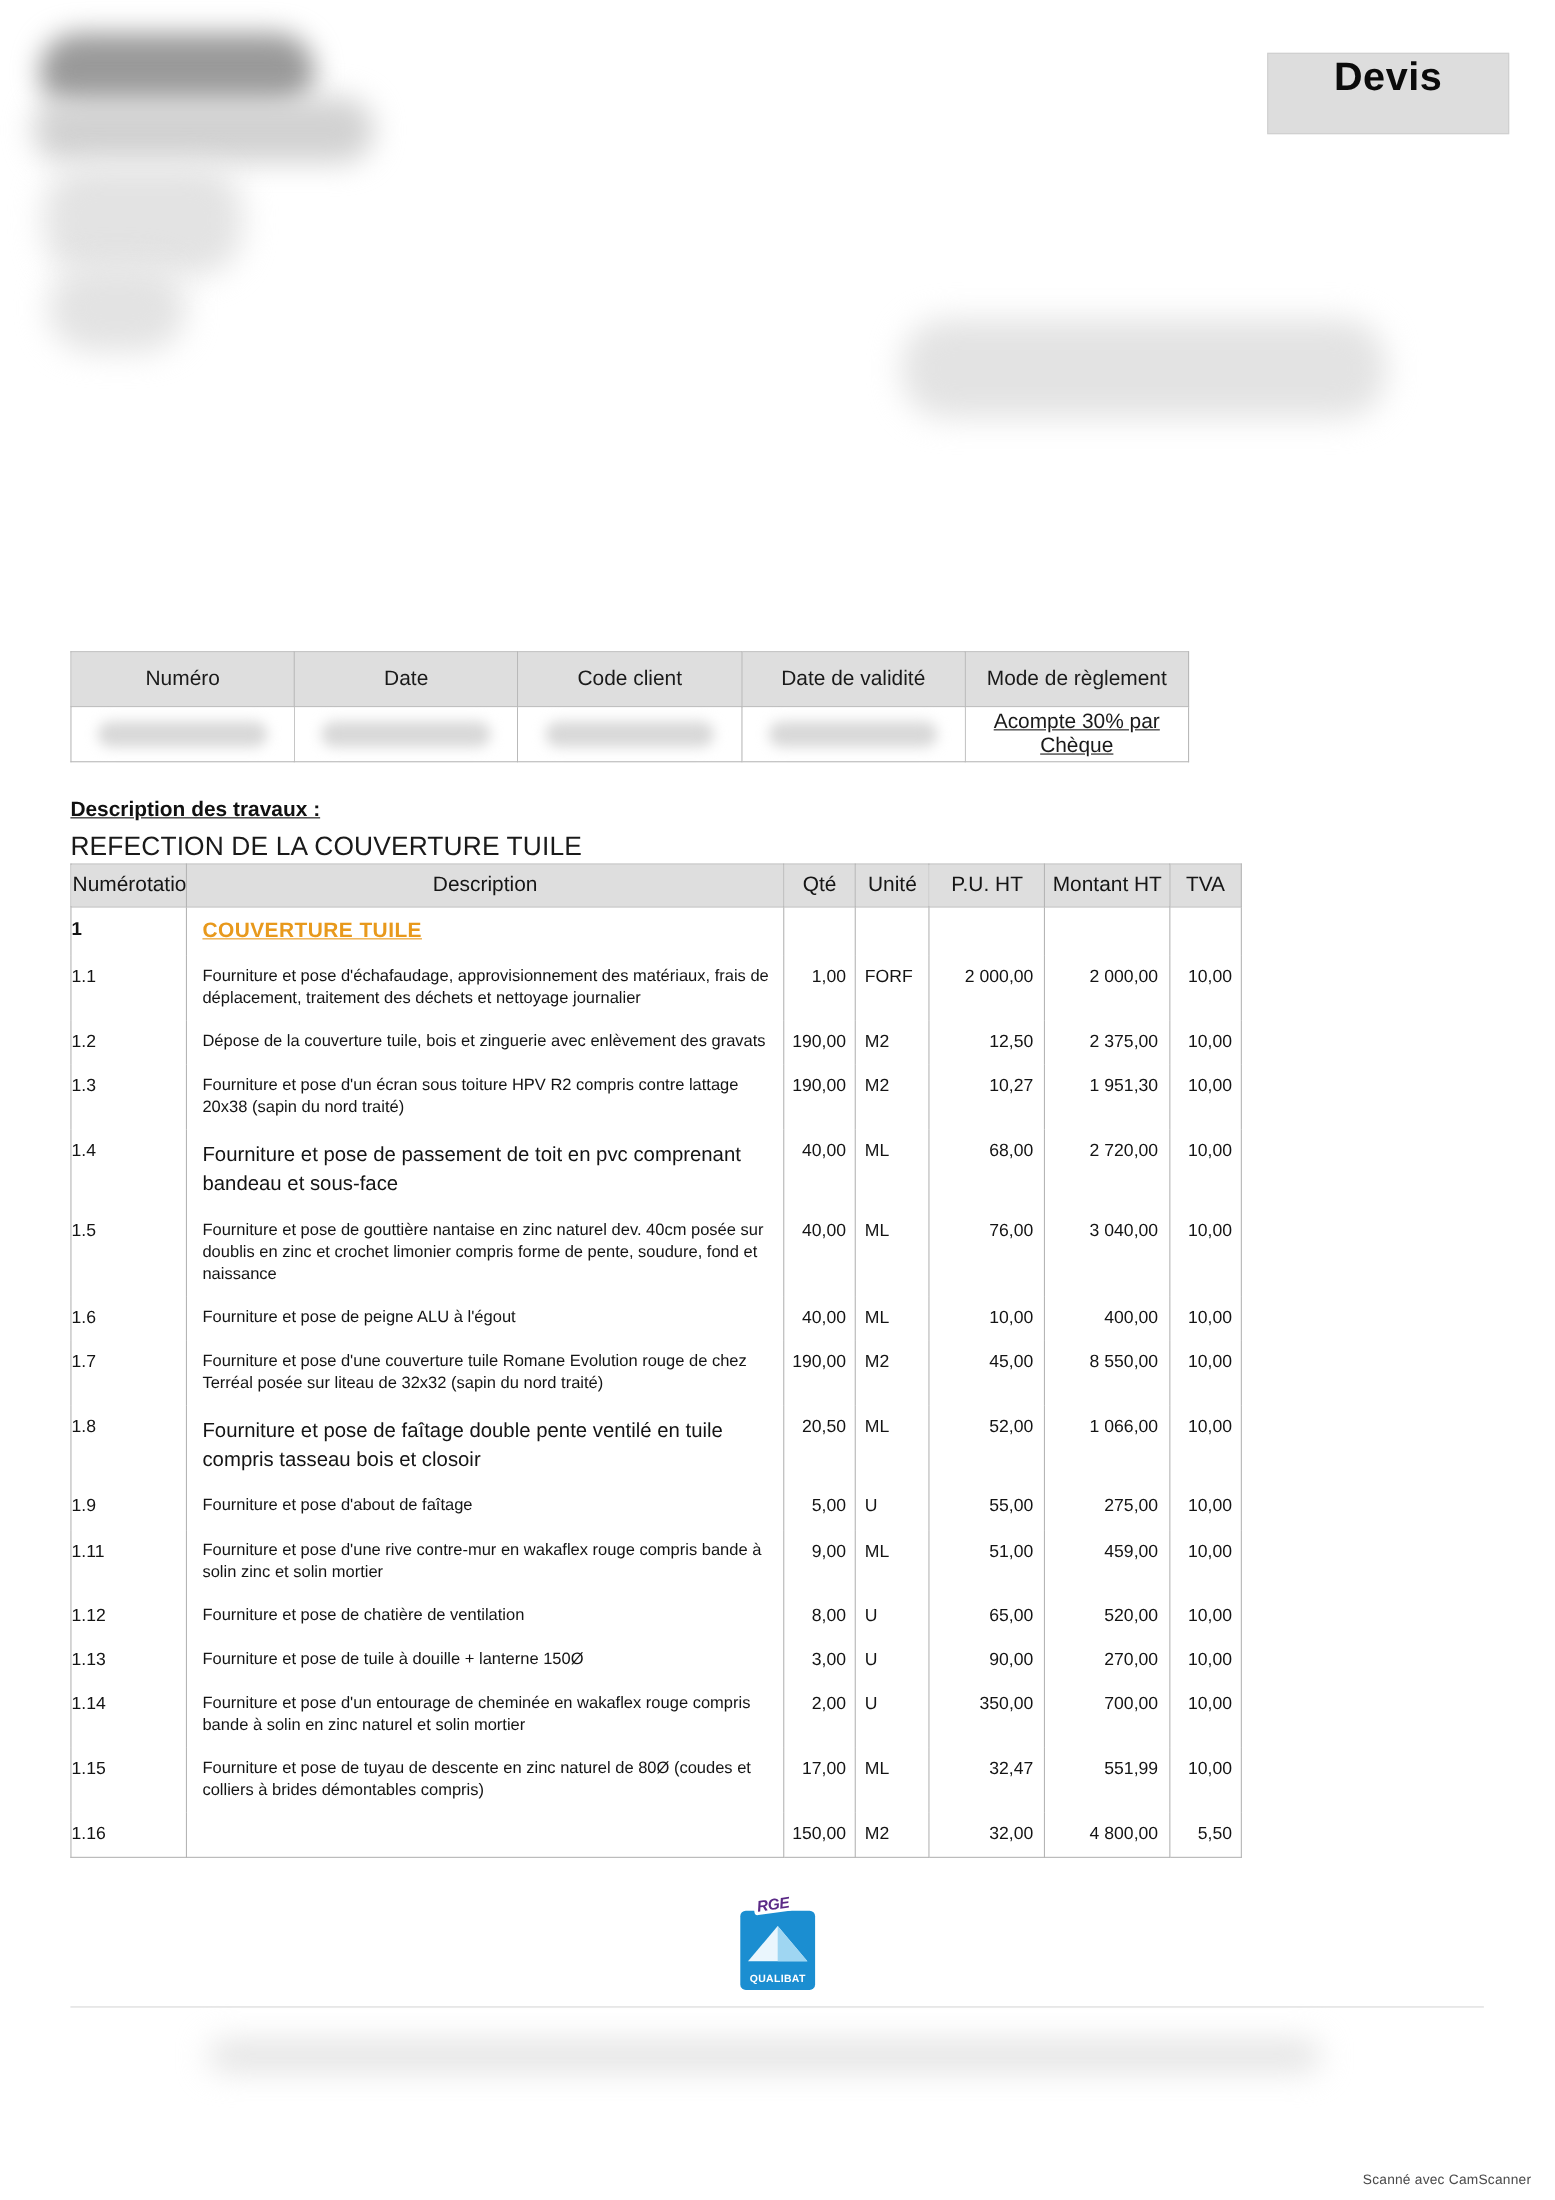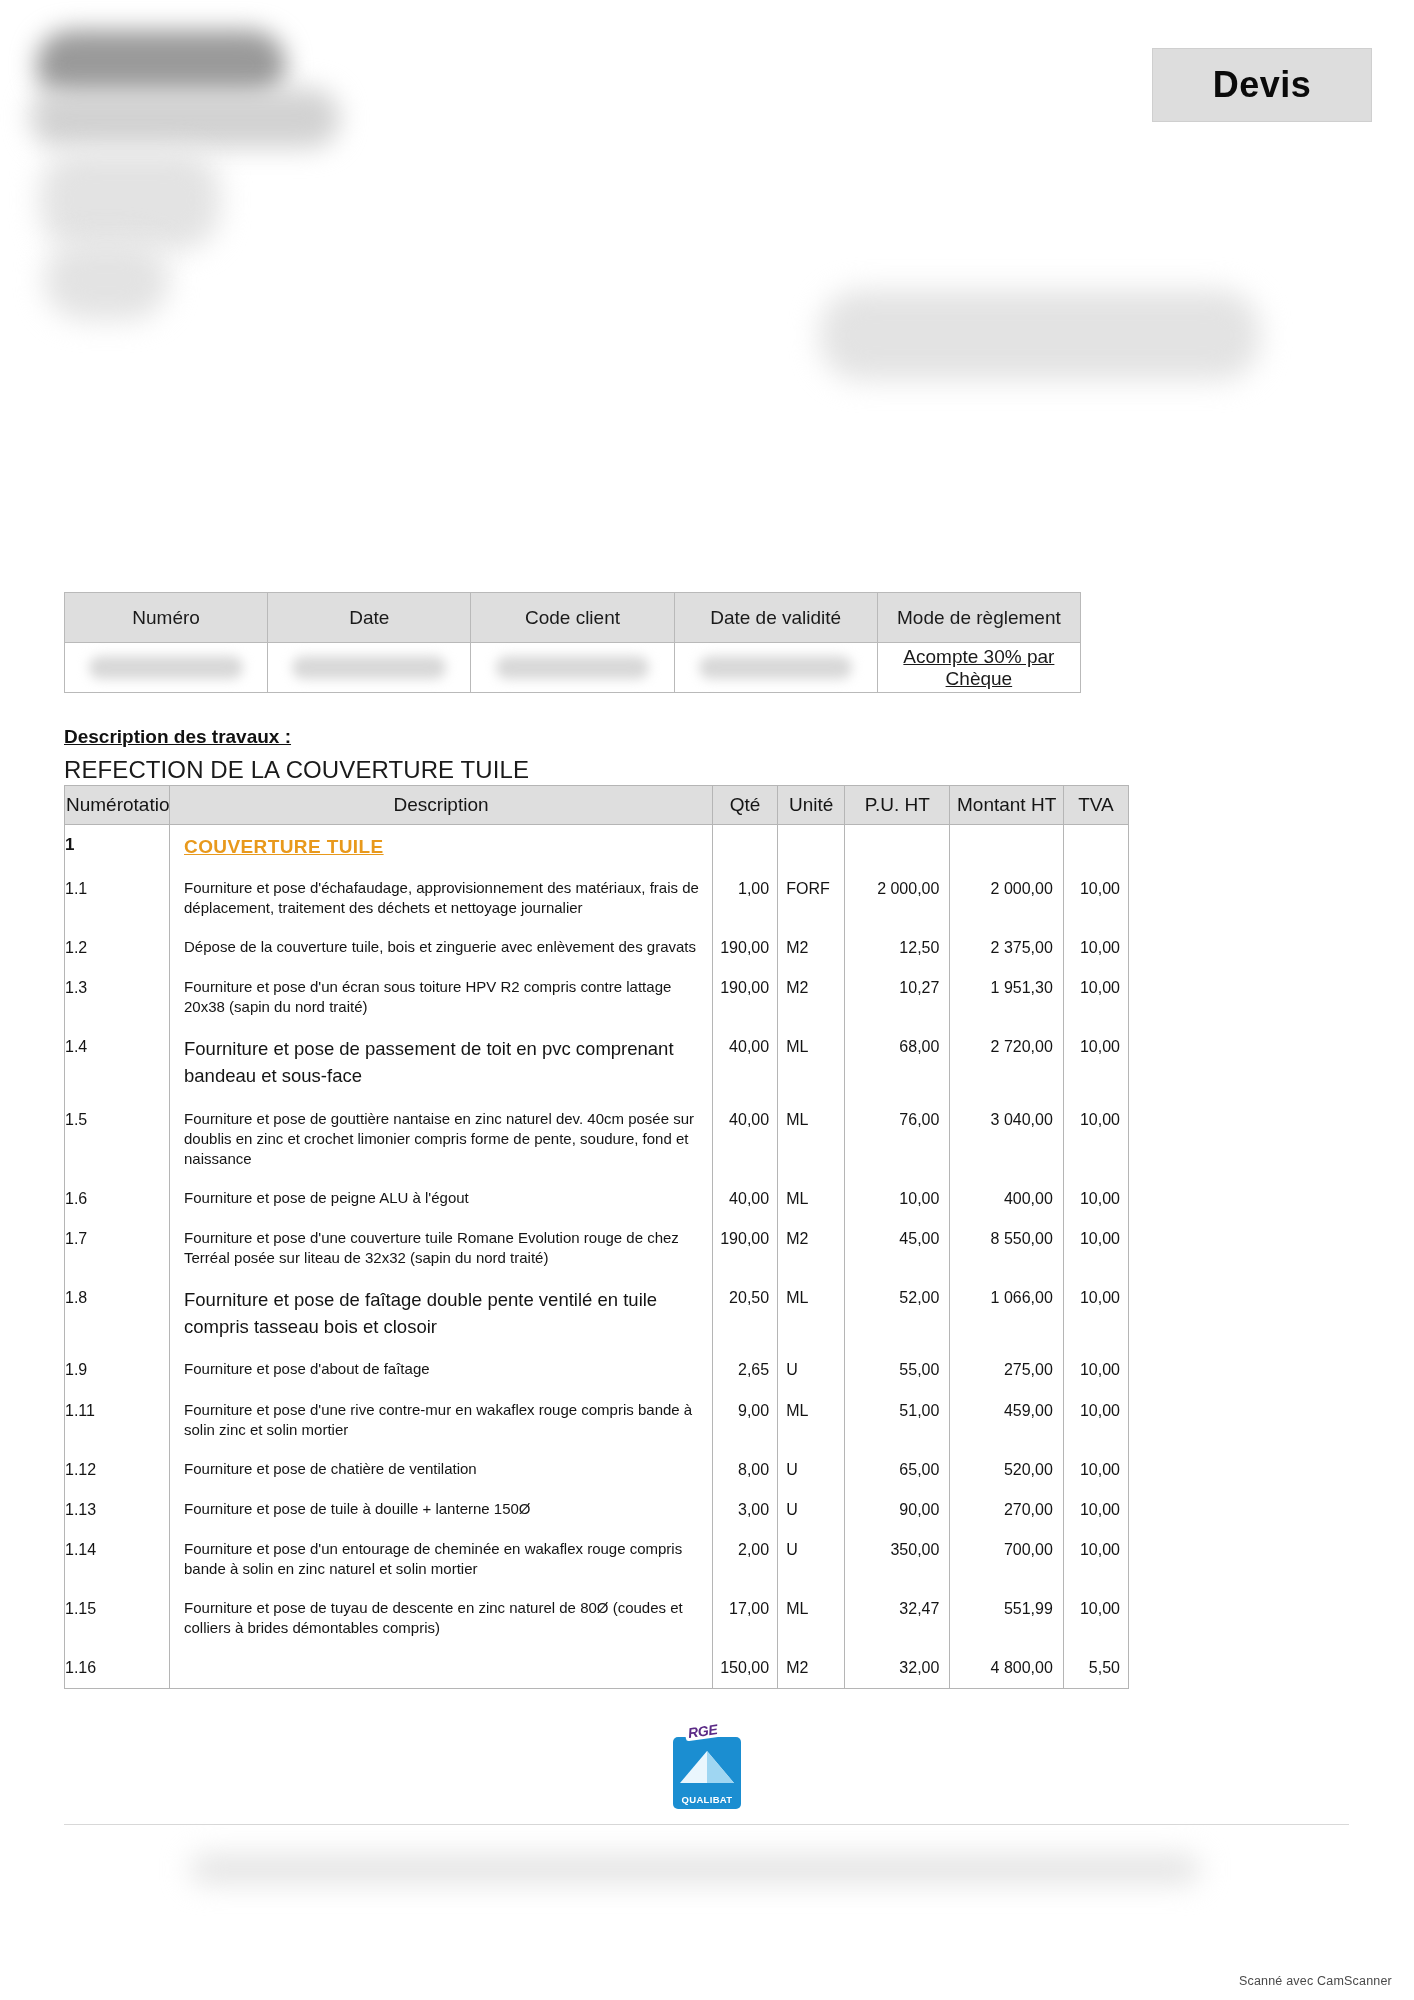--- a/index.html
+++ b/index.html
@@ -19,21 +19,20 @@
   
   .devis-badge {
     position: absolute;
     top: 48px;
     right: 42px;
     width: 218px;
     height: 72px;
     background: #dddddd;
     border: 1px solid #cfcfcf;
     display: flex;
-    align-items: center;
     justify-content: center;
   }
   .devis-badge span {
     font-size: 36px;
     font-weight: bold;
     letter-spacing: .5px;
     color: #0b0b0b;
   }
 
   
@@ -379,21 +378,21 @@
         <td class="c-desc"><span class="big-desc">Fourniture et pose de faîtage double pente ventilé en tuile compris tasseau bois et closoir</span></td>
         <td class="c-qte">20,50</td>
         <td class="c-unite">ML</td>
         <td class="c-pu">52,00</td>
         <td class="c-mt">1 066,00</td>
         <td class="c-tva">10,00</td>
       </tr>
       <tr>
         <td class="c-num">1.9</td>
         <td class="c-desc">Fourniture et pose d'about de faîtage</td>
-        <td class="c-qte">2,65</td>
+        <td class="c-qte">5,00</td>
         <td class="c-unite">U</td>
         <td class="c-pu">55,00</td>
         <td class="c-mt">275,00</td>
         <td class="c-tva">10,00</td>
       </tr>
       <tr>
         <td class="c-num">1.11</td>
         <td class="c-desc">Fourniture et pose d'une rive contre-mur en wakaflex rouge compris bande à solin zinc et solin mortier</td>
         <td class="c-qte">9,00</td>
         <td class="c-unite">ML</td>

